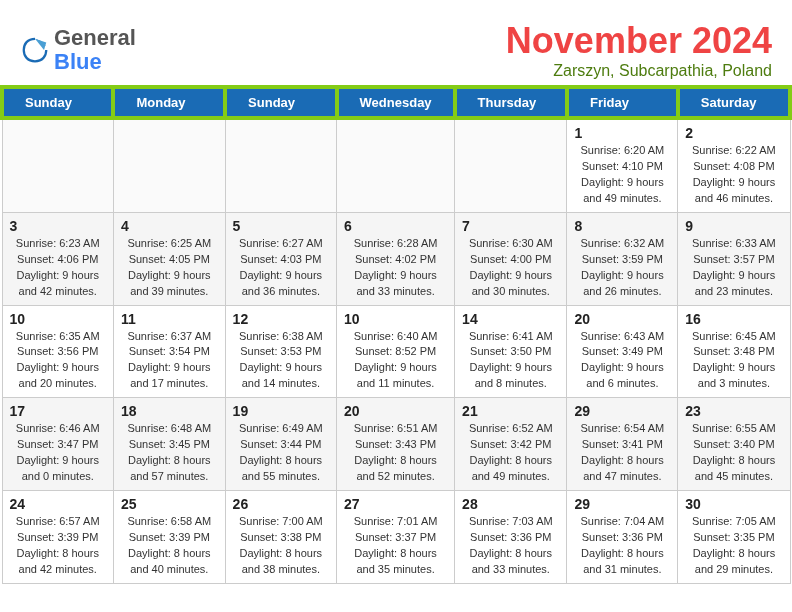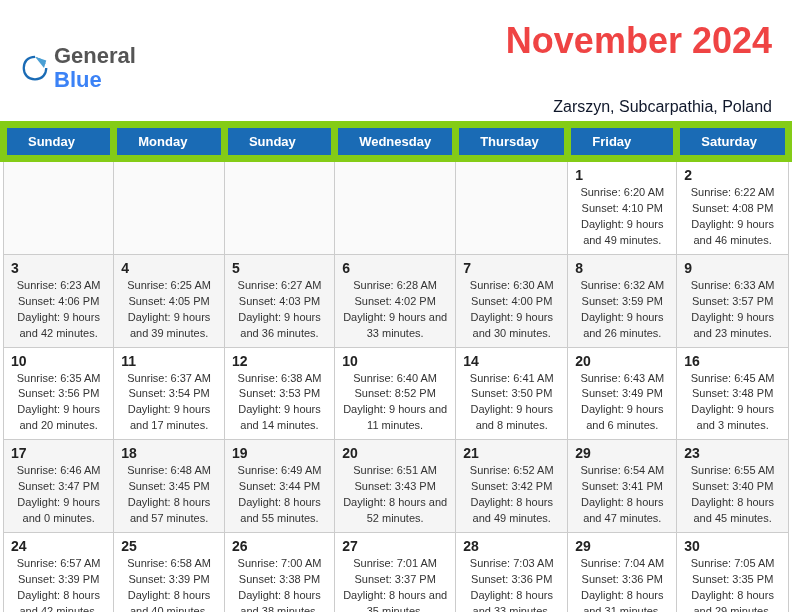--- a/index.html
+++ b/index.html
@@ -8,32 +8,32 @@
     .header { padding: 20px 20px 5px 20px; display: flex; align-items: center; justify-content: space-between; }
     
     .logo { display: flex; align-items: center; gap: 4px; }
     .logo-text { font-size: 22px; font-weight: bold; line-height: 1.1; }
     .logo-general { color: #555; }
     .logo-blue { color: #3b82f6; }
     .logo-icon { width: 30px; height: 30px; }
     
     .title-area { text-align: right; }
     .month-title { font-size: 36px; font-weight: bold; color: #ef4444; }
-    .subtitle { font-size: 16px; color: #0f172a; margin-top: 36px; }
+    .subtitle { font-size: 16px; color: #4d7c0f; }
     
     .calendar { width: 100%; border-collapse: collapse; margin: 0; }
     
     .calendar th {
       background: #1a6bb5;
       color: white;
       text-align: left;
       padding: 6px 21px;
       font-size: 13px;
       font-weight: bold;
-      border: 7px solid #84cc16;
+      border: 4px solid #84cc16;
     }
     
     .calendar td {
       vertical-align: top;
       padding: 5px 7px;
       border: 1px solid #ccc;
       font-size: 11px;
       min-height: 80px;
       width: 113px;
       background: #fff;

